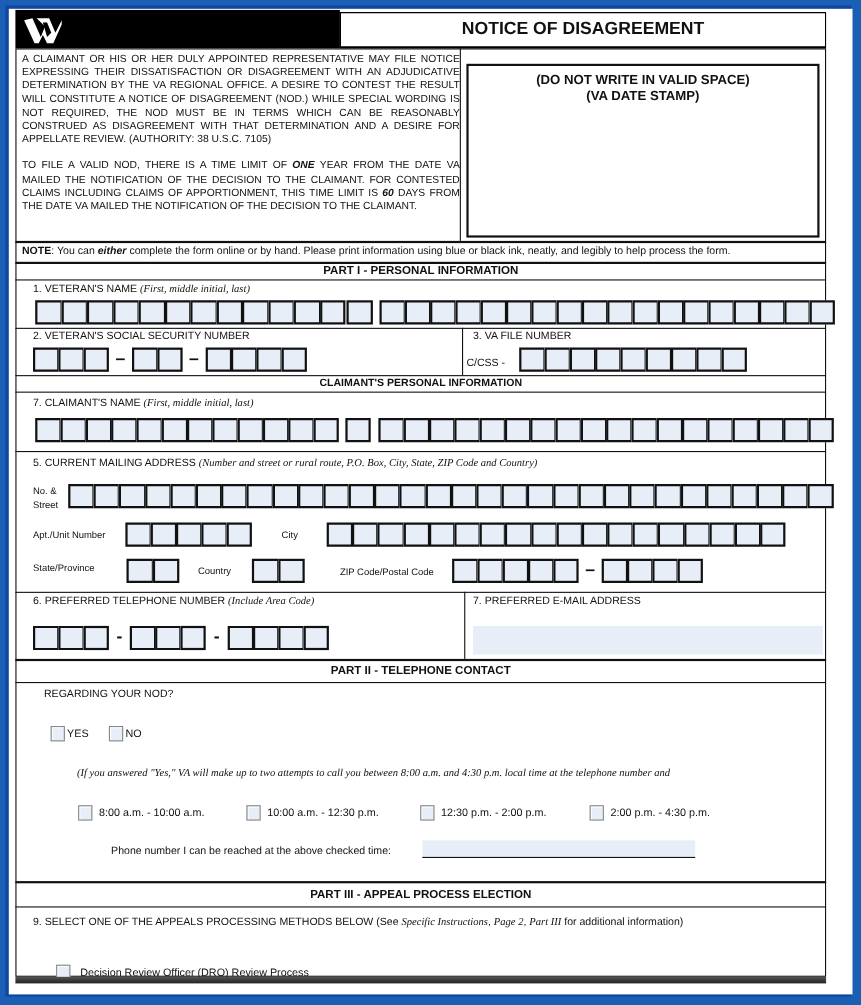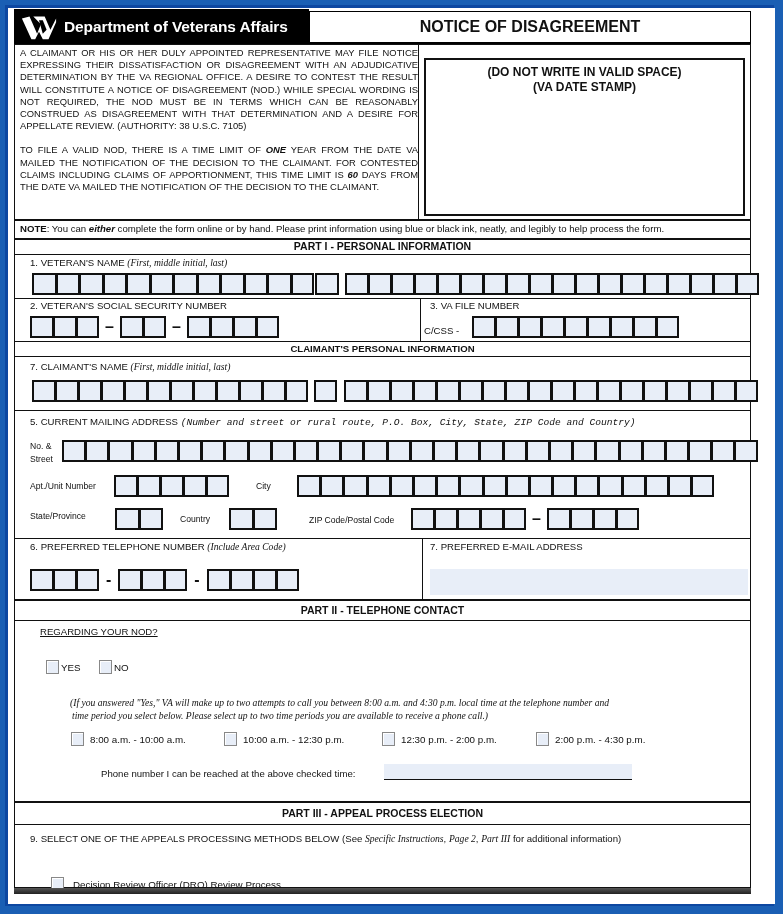--- a/index.html
+++ b/index.html
@@ -43,21 +43,20 @@
 <body>
 
 <div class="frame"></div>
 <div class="page abs" style="left:8px;top:8px;width:767px;height:896px;"></div>
 
 <div class="abs hdr">
   <svg class="logo" viewBox="0 0 40 30">
     <path d="M2 6 L10 4 L18 22 L22 12 L14 4 L26 4 L32 18 L38 6 L38 10 L30 28 L24 28 L20 20 L16 28 L12 28 Z" fill="#fff"></path>
     <path d="M20 8 L24 8 L28 18 L24 22 Z" fill="#000"></path>
   </svg>
-  <span class="dept">Department of Veterans Affairs</span>
 </div>
 <div class="abs title-box">
   <span>NOTICE OF DISAGREEMENT</span>
 </div>
 
 <div class="abs form-border"></div>
 
 <div class="abs intro">
   <p>A CLAIMANT OR HIS OR HER DULY APPOINTED REPRESENTATIVE MAY FILE NOTICE EXPRESSING THEIR DISSATISFACTION OR DISAGREEMENT WITH AN ADJUDICATIVE DETERMINATION BY THE VA REGIONAL OFFICE.  A DESIRE TO CONTEST THE RESULT WILL CONSTITUTE A NOTICE OF DISAGREEMENT (NOD.)  WHILE SPECIAL WORDING IS NOT REQUIRED, THE NOD MUST BE IN TERMS WHICH CAN BE REASONABLY CONSTRUED AS DISAGREEMENT WITH THAT DETERMINATION AND A DESIRE FOR APPELLATE REVIEW.  (AUTHORITY: 38 U.S.C. 7105)</p>
   <p><span>TO FILE A VALID NOD, THERE IS A TIME LIMIT OF </span><b><i>ONE</i></b><span> YEAR FROM THE DATE VA MAILED THE NOTIFICATION OF THE DECISION TO THE CLAIMANT.  FOR CONTESTED CLAIMS INCLUDING CLAIMS OF APPORTIONMENT, THIS TIME LIMIT IS </span><b><i>60</i></b><span> DAYS FROM THE DATE VA MAILED THE NOTIFICATION OF THE DECISION TO THE CLAIMANT.</span></p>
@@ -185,21 +184,21 @@
     <div class="b" style="width: 23px;"></div>
     <div class="b" style="width: 23px;"></div>
     <div class="b" style="width: 23px;"></div>
     <div class="b" style="width: 23px;"></div>
     <div class="b" style="width: 23px;"></div>
     <div class="b" style="width: 23px;"></div>
     <div class="b" style="width: 23px;"></div>
   </div>
 <div class="abs hline" style="left:14px;top:410px;width:737px;"></div>
 
-<div class="abs label" style="left:30px;top:416px;"><span>5. CURRENT MAILING ADDRESS </span><i style="font-family:Liberation Mono, monospace;">(Number and street or rural route, P.O. Box, City, State, ZIP Code and Country)</i></div>
+<div class="abs label" style="left:30px;top:416px;"><span>5. CURRENT MAILING ADDRESS </span><i style="font-family:Liberation Serif, serif;">(Number and street or rural route, P.O. Box, City, State, ZIP Code and Country)</i></div>
 <div class="abs small" style="left:30px;top:440px;line-height:13px;">
     <div>No. &amp;</div>
     <div>Street</div>
   </div>
 <div class="abs boxes" style="left:62px;top:440px;">
     <div class="b" style="width: 23.2px;"></div>
     <div class="b" style="width: 23.2px;"></div>
     <div class="b" style="width: 23.2px;"></div>
     <div class="b" style="width: 23.2px;"></div>
     <div class="b" style="width: 23.2px;"></div>
@@ -309,33 +308,32 @@
     </div>
 </div>
 <div class="abs" style="left:422px;top:538px;width:1px;height:61px;background:#111;"></div>
 <div class="abs label" style="left:430px;top:541px;">7. PREFERRED E-MAIL ADDRESS</div>
 <div class="abs email"></div>
 <div class="abs hline" style="left:14px;top:599px;width:737px;height:2px;"></div>
 
 <div class="abs section-h" style="left:14px;top:604px;width:737px;">PART II - TELEPHONE CONTACT</div>
 <div class="abs hline" style="left:14px;top:620px;width:737px;"></div>
 <div class="abs label" style="left:30px;top:625px;line-height:13px;">
-    <div style="padding-left:10px;text-decoration:underline;">REGARDING YOUR NOD?</div>
+    <div style="padding-left:10px;">REGARDING YOUR NOD?</div>
   </div>
 <div class="abs opt" style="left:46px;top:660px;">
     <span class="cb"></span>
     <span style="margin-left:2px;">YES</span>
   </div>
 <div class="abs opt" style="left:99px;top:660px;">
     <span class="cb"></span>
     <span style="margin-left:2px;">NO</span>
   </div>
 <div class="abs ital" style="left:70px;top:696px;">
     <div>(If you answered "Yes," VA will make up to two attempts to call you between 8:00 a.m. and 4:30 p.m. local time at the telephone number and</div>
-    <div style="padding-left:2px;">time period you select below.  Please select up to two time periods you are available to receive a phone call.)</div>
   </div>
 <div class="abs opt" style="left:71px;top:732px;">
     <span class="cb"></span>
     <span style="margin-left:6px;">8:00 a.m. - 10:00 a.m.</span>
   </div>
 <div class="abs opt" style="left:224px;top:732px;">
     <span class="cb"></span>
     <span style="margin-left:6px;">10:00 a.m. - 12:30 p.m.</span>
   </div>
 <div class="abs opt" style="left:382px;top:732px;">

